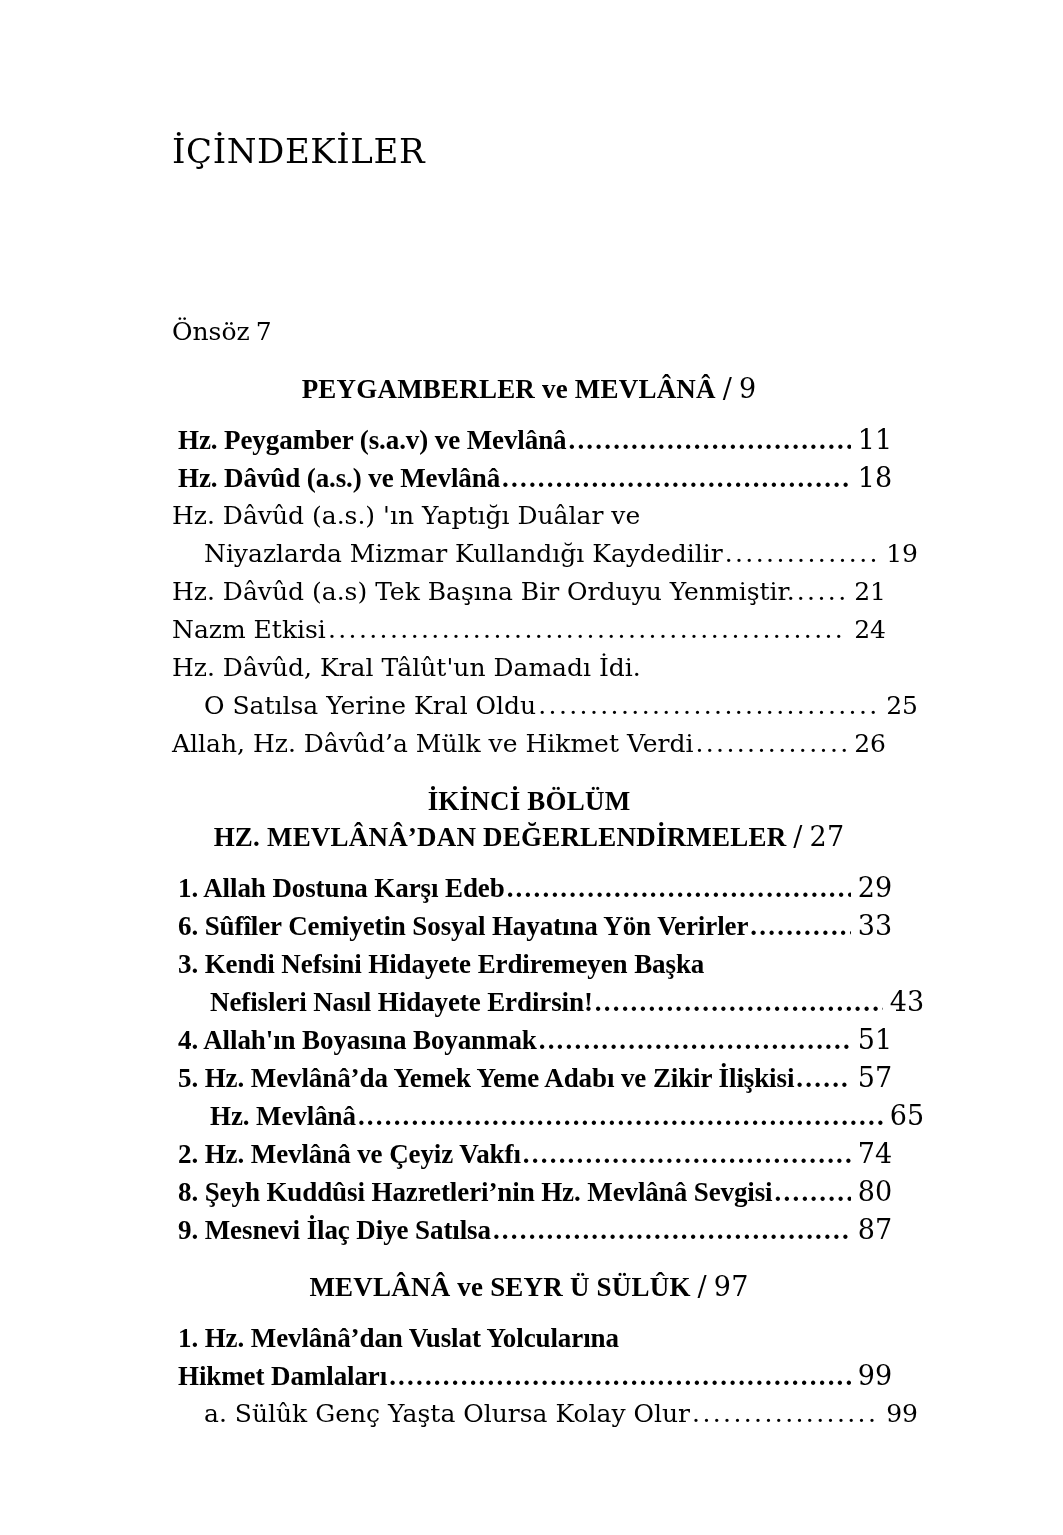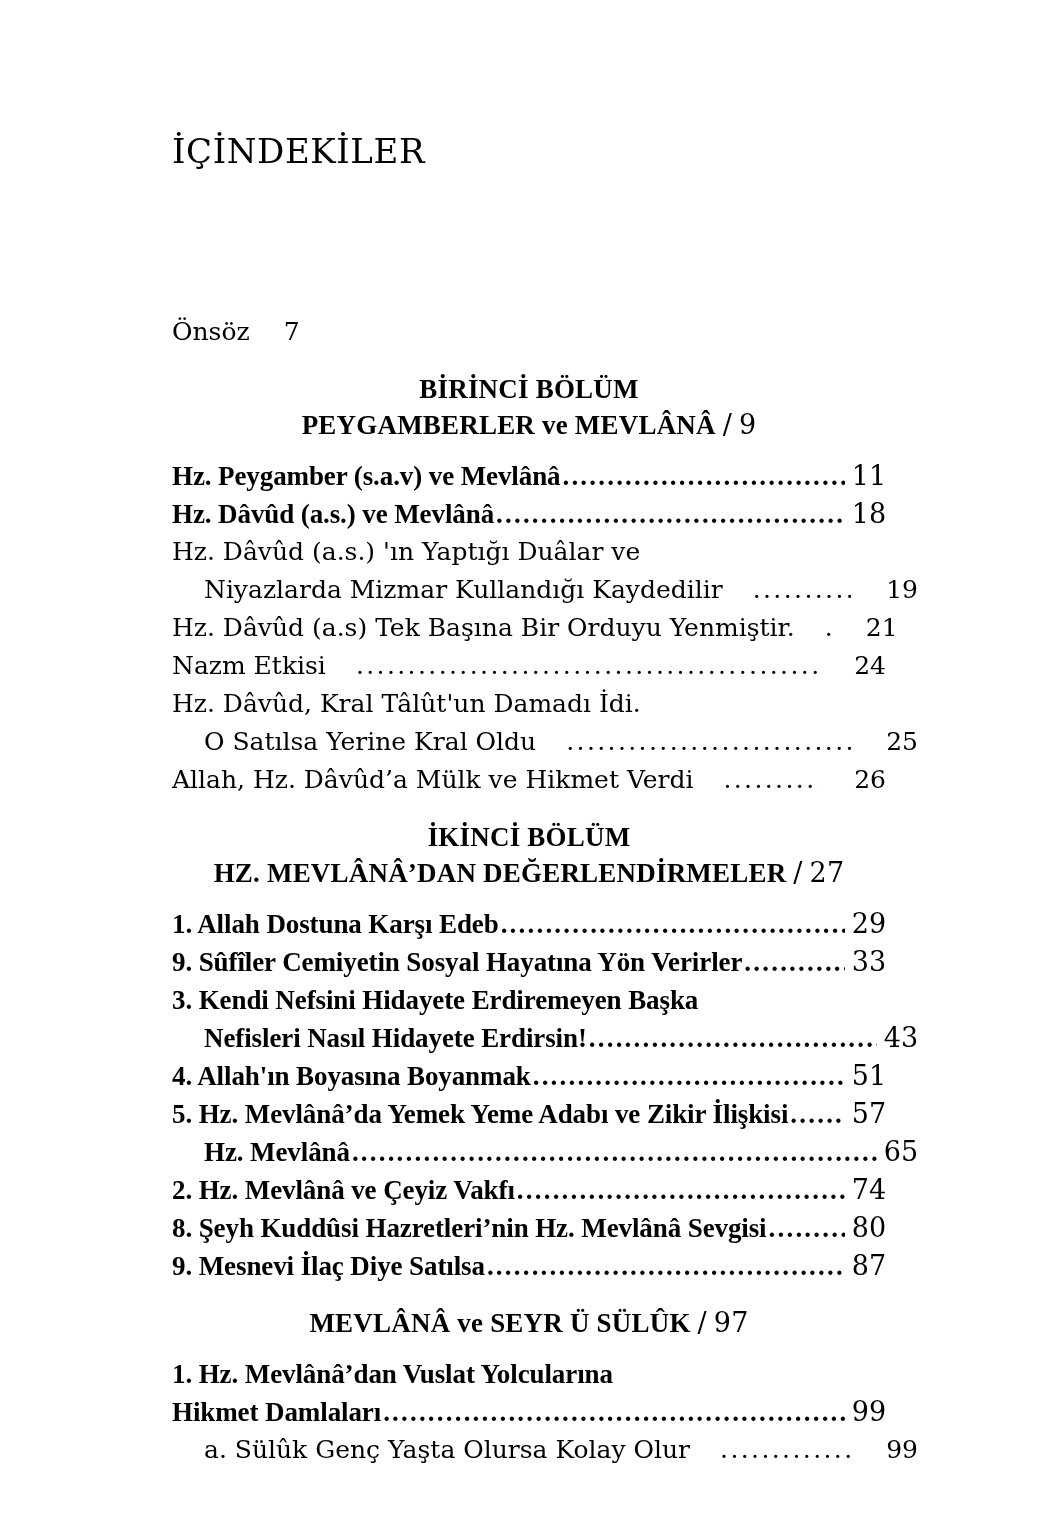--- a/index.html
+++ b/index.html
@@ -66,30 +66,30 @@
     padding-left: 6px;
     font-variant-numeric: lining-nums;
   }
 
   
   
   .reg {
     font-family: "DejaVu Serif", "Liberation Serif", serif;
     font-weight: 400;
     font-size: 25px;
-    gap: 28px;
   }
   .reg .pageno { font-family: "DejaVu Serif", "Liberation Serif", serif; }
 
   
   .bold {
     font-family: "Liberation Serif", "DejaVu Serif", serif;
     font-weight: 700;
     font-size: 27px;
     letter-spacing: -0.1px;
+    margin-left: 6px;
   }
   .bold .pageno {
     font-family: "DejaVu Serif", "Liberation Serif", serif;
     font-weight: 400;
   }
   .bold .leader { letter-spacing: 2.2px; }
 
   
   .ind1 { padding-left: 32px; }
 
@@ -124,21 +124,20 @@
 
   <div class="toc-title">İÇİNDEKİLER</div>
 
   <div class="toc-body">
       <div class="entry reg noleader">
         <span class="label">Önsöz</span>
         <span class="pageno">7</span>
       </div>
       <div class="sp-before-chapter"></div>
       <div class="chapter">
-        <span class="ch-line1">BİRİNCİ BÖLÜM</span>
         <span class="ch-line2"><span>PEYGAMBERLER</span> <span class="ch-lower">ve</span> <span>MEVLÂNÂ</span> <span class="ch-num">/</span> <span class="ch-num">9</span></span>
       </div>
       <div class="sp-after-chapter"></div>
       <div class="entry bold">
         <span class="label">Hz. Peygamber (s.a.v) ve Mevlânâ</span>
         <span class="leader">...............................................................................................................................................................</span>
         <span class="pageno">11</span>
       </div>
       <div class="entry bold">
         <span class="label">Hz. Dâvûd (a.s.) ve Mevlânâ</span>
@@ -183,21 +182,21 @@
         <span class="ch-line1">İKİNCİ BÖLÜM</span>
         <span class="ch-line2"><span>HZ. MEVLÂNÂ’DAN DEĞERLENDİRMELER</span> <span class="ch-num">/</span> <span class="ch-num">27</span></span>
       </div>
       <div class="sp-after-chapter"></div>
       <div class="entry bold">
         <span class="label">1. Allah Dostuna Karşı Edeb</span>
         <span class="leader">...............................................................................................................................................................</span>
         <span class="pageno">29</span>
       </div>
       <div class="entry bold">
-        <span class="label">9. Sûfîler Cemiyetin Sosyal Hayatına Yön Verirler</span>
+        <span class="label">6. Sûfîler Cemiyetin Sosyal Hayatına Yön Verirler</span>
         <span class="leader">...............................................................................................................................................................</span>
         <span class="pageno">33</span>
       </div>
       <div class="entry bold noleader">
         <span class="label">3. Kendi Nefsini Hidayete Erdiremeyen Başka</span>
         <span class="pageno" style="visibility: hidden;"></span>
       </div>
       <div class="entry bold ind1">
         <span class="label">Nefisleri Nasıl Hidayete Erdirsin!</span>
         <span class="leader">...............................................................................................................................................................</span>

